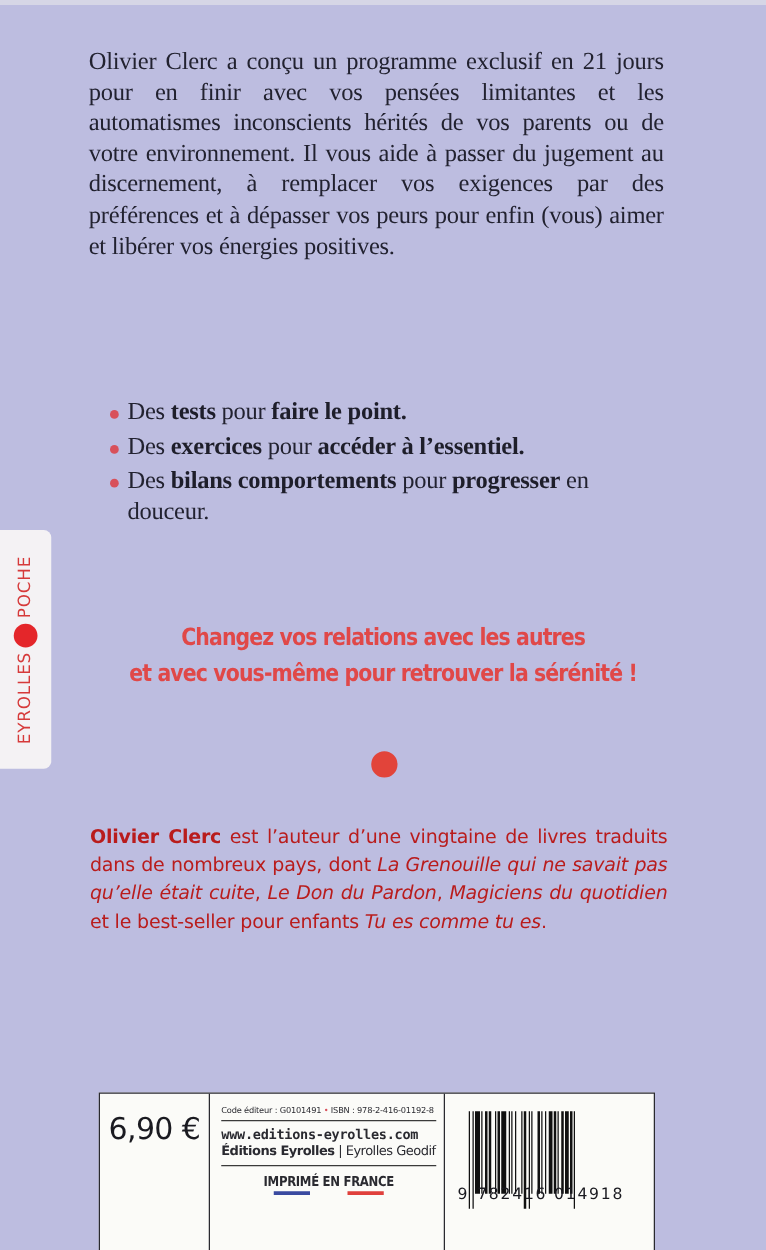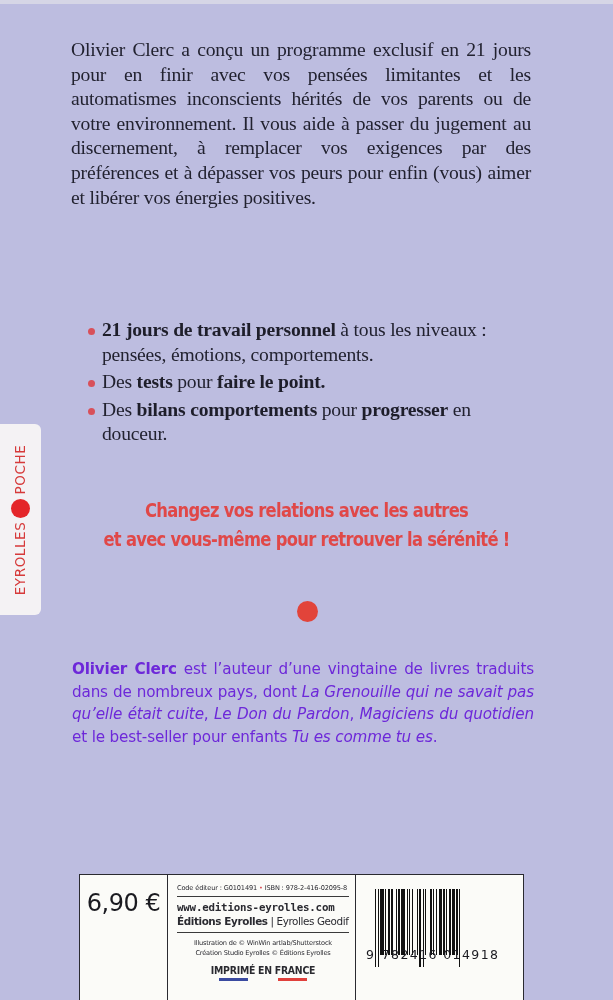--- a/index.html
+++ b/index.html
@@ -44,21 +44,21 @@
       position: absolute; left: 20px; top: 520px; width: 200px; height: 20px;
       transform: translate(-50%, -50%) rotate(-90deg);
       display: flex; align-items: center; justify-content: center; gap: 4px;
       font-family: "DejaVu Sans", sans-serif; font-size: 13.5px; color: #d63a3a; letter-spacing: 0.6px;
       white-space: nowrap;
     }
     .spine-dot { display: inline-block; width: 19px; height: 19px; border-radius: 50%; background: #e4262a; }
     .bio {
       position: absolute; left: 72px; top: 658px; width: 462px;
       font-family: "DejaVu Sans", sans-serif; font-size: 15.2px; line-height: 22.5px; text-align: justify;
-      color: #6d28d9; letter-spacing: -0.15px;
+      color: #b91c1c; letter-spacing: -0.15px;
     }
     .bio p { margin: 0; }
     .bio b { font-weight: bold; }
     .info-box {
       position: absolute; left: 79px; top: 874px; width: 445px; height: 130px;
       background: #fbfbf8; border: 1.5px solid #2a2a30; box-sizing: border-box;
       display: flex;
     }
     .price-cell { width: 88px; border-right: 1.5px solid #2a2a30; box-sizing: border-box; padding-top: 14px; text-align: center; }
     .price { font-family: "DejaVu Sans", sans-serif; font-size: 24px; color: #1a1a20; letter-spacing: -0.5px; }
@@ -83,22 +83,22 @@
 </head>
 <body>
 
 <div class="page-top-edge"></div>
 
 <div class="blurb">
   <p>Olivier Clerc a conçu un programme exclusif en 21 jours pour en finir avec vos pensées limitantes et les automatismes inconscients hérités de vos parents ou de votre environnement. Il vous aide à passer du jugement au discernement, à remplacer vos exigences par des préférences et à dépasser vos peurs pour enfin (vous) aimer et libérer vos énergies positives.</p>
 </div>
 
 <ul class="bullets" id="bullet-list">
-    <li><span class="dot"></span><b>21 jours de travail personnel</b><span> à tous les niveaux : pensées, émotions, comportements.</span></li>
     <li><span class="dot"></span><span>Des </span><b>tests</b><span> pour </span><b>faire le point.</b></li>
+    <li><span class="dot"></span><span>Des </span><b>exercices</b><span> pour </span><b>accéder à l’essentiel.</b></li>
     <li><span class="dot"></span><span>Des </span><b>bilans comportements</b><span> pour </span><b>progresser</b><span> en douceur.</span></li>
   </ul>
 
 <div class="tagline">
   <div>Changez vos relations avec les autres</div>
   <div>et avec vous-même pour retrouver la sérénité !</div>
 </div>
 
 <div class="separator-dot"></div>
 
@@ -116,29 +116,25 @@
 </div>
 
 <div class="info-box">
   <div class="price-cell">
     <div class="price">6,90 €</div>
   </div>
   <div class="middle-cell">
     <div class="codes">
       <span>Code éditeur : G0101491</span>
       <span class="sep-dot">•</span>
-      <span>ISBN : 978-2-416-02095-8</span>
+      <span>ISBN : 978-2-416-01192-8</span>
     </div>
     <div class="site">www.editions-eyrolles.com</div>
     <div class="publisher">
       <b>Éditions Eyrolles</b><span> | Eyrolles Geodif</span>
-    </div>
-    <div class="credits">
-      <div>Illustration de © WinWin artlab/Shutterstock</div>
-      <div>Création Studio Eyrolles © Éditions Eyrolles</div>
     </div>
     <div class="printed">IMPRIMÉ EN FRANCE</div>
     <div class="flag-bars">
       <span style="background:#3a4aa0"></span>
       <span style="background:#e0403c"></span>
     </div>
   </div>
   <div class="barcode-cell">
     <div class="barcode" id="barcode">
         <i style="width: 1.1px; margin-right: 0px; height: 78px;"></i>

